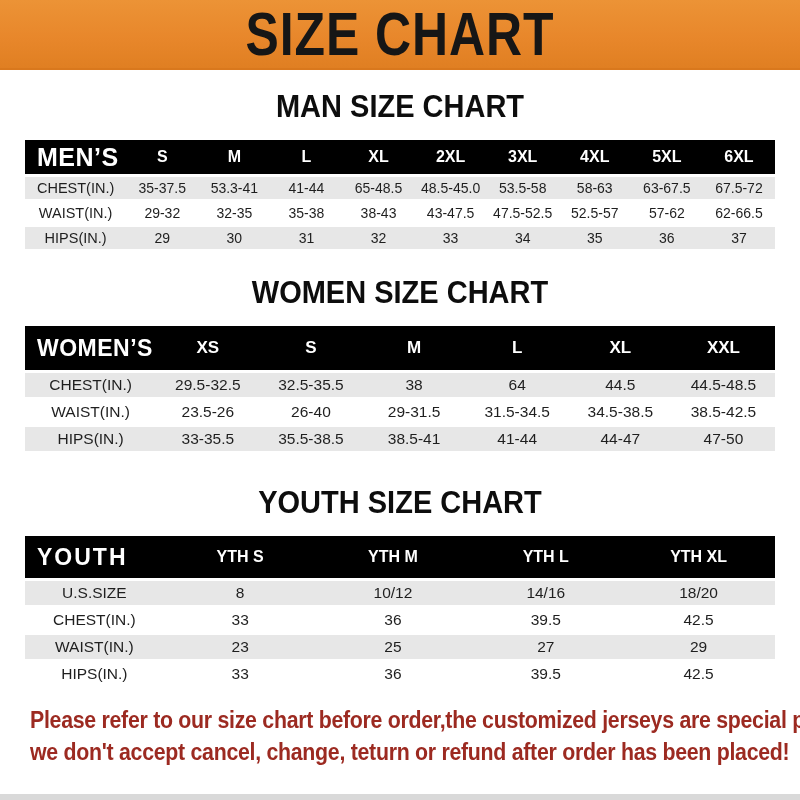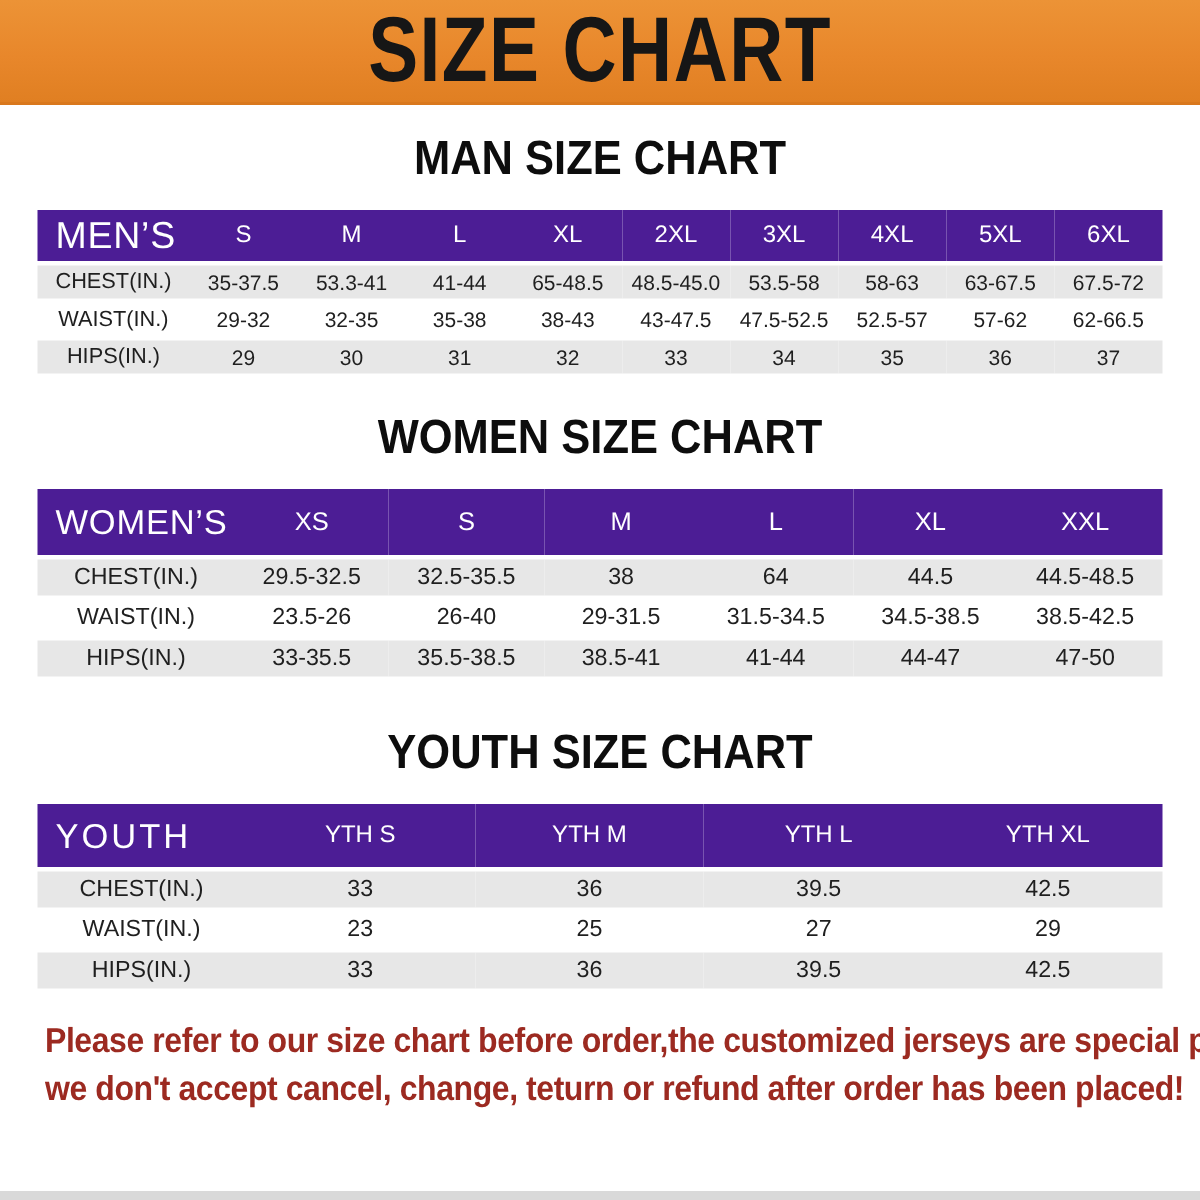--- a/index.html
+++ b/index.html
@@ -44,23 +44,23 @@
 
   
   table.size-table{
     width:93.75%;
     margin:14px auto 0 auto;
     border-collapse:separate;
     border-spacing:0 3px;
     table-layout:fixed;
   }
   table.size-table th{
-    background:#4c1d95;
+    background:#000000;
     color:#ffffff;
-    font-weight:normal;
+    font-weight:bold;
     text-align:center;
     padding:0;
   }
   table.size-table th.bar-label{
     text-align:left;
     padding-left:12px;
     white-space:nowrap;
   }
   table.size-table td{
     text-align:center;
@@ -225,20 +225,27 @@
       <tr>
         <th class="bar-label">YOUTH</th>
         <th class="col-head">YTH S</th>
         <th class="col-head">YTH M</th>
         <th class="col-head">YTH L</th>
         <th class="col-head">YTH XL</th>
       </tr>
     </thead>
     <tbody>
       <tr>
+        <td class="row-label">U.S.SIZE</td>
+        <td class="cell">8</td>
+        <td class="cell">10/12</td>
+        <td class="cell">14/16</td>
+        <td class="cell">18/20</td>
+      </tr>
+      <tr>
         <td class="row-label">CHEST(IN.)</td>
         <td class="cell">33</td>
         <td class="cell">36</td>
         <td class="cell">39.5</td>
         <td class="cell">42.5</td>
       </tr>
       <tr>
         <td class="row-label">WAIST(IN.)</td>
         <td class="cell">23</td>
         <td class="cell">25</td>

